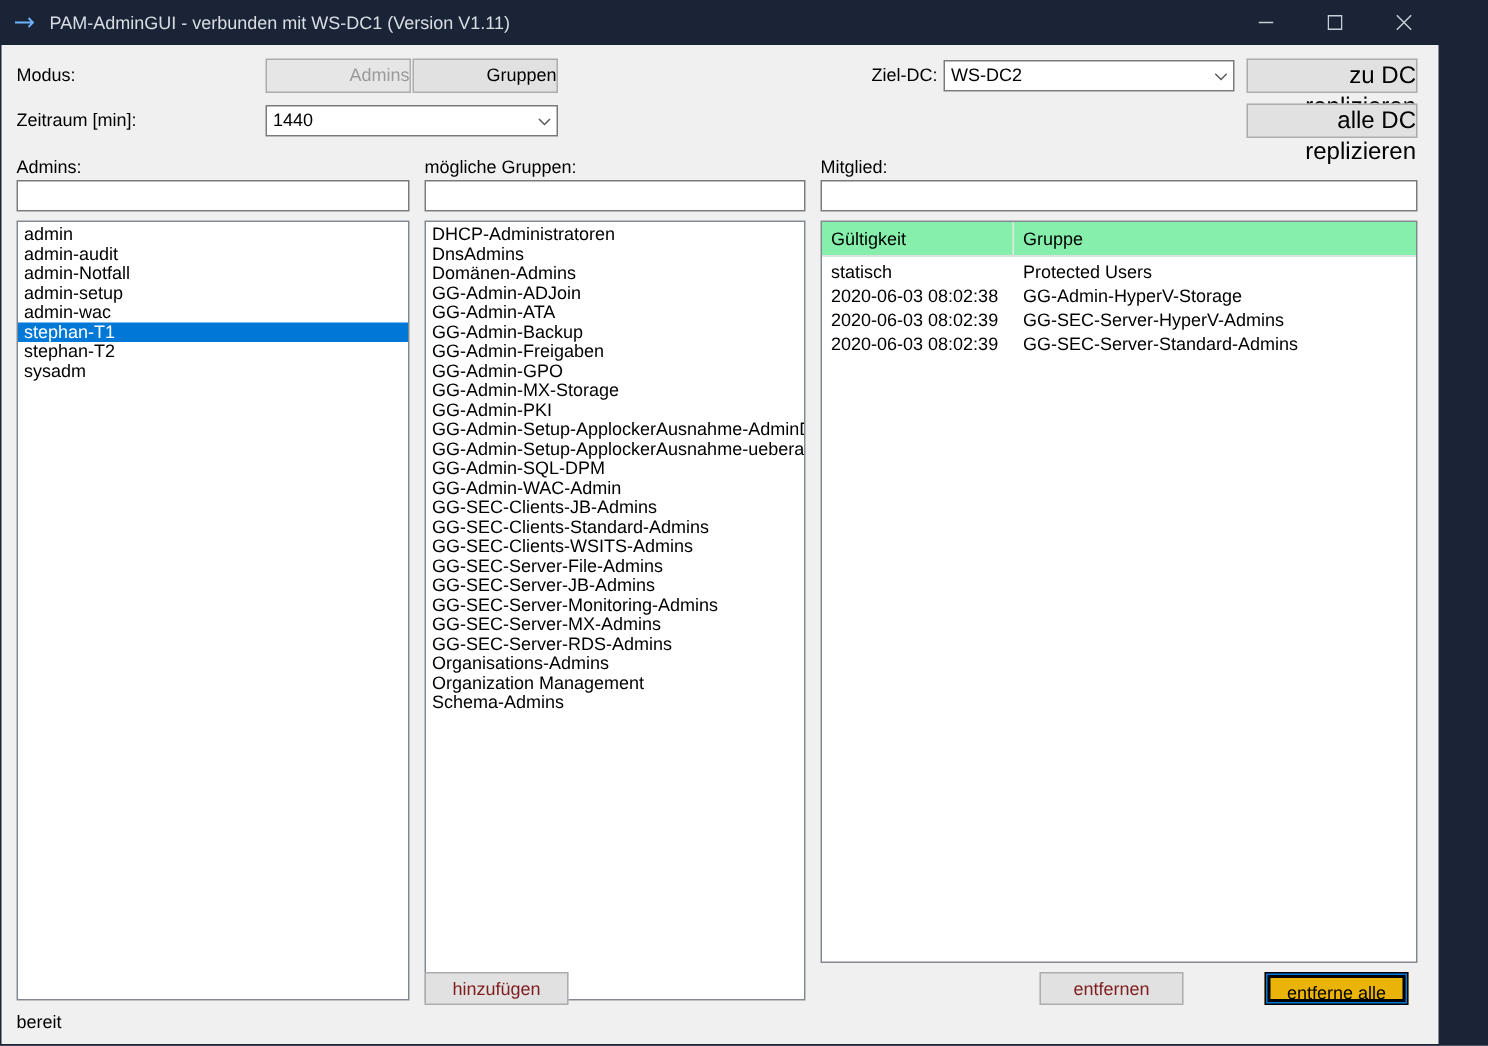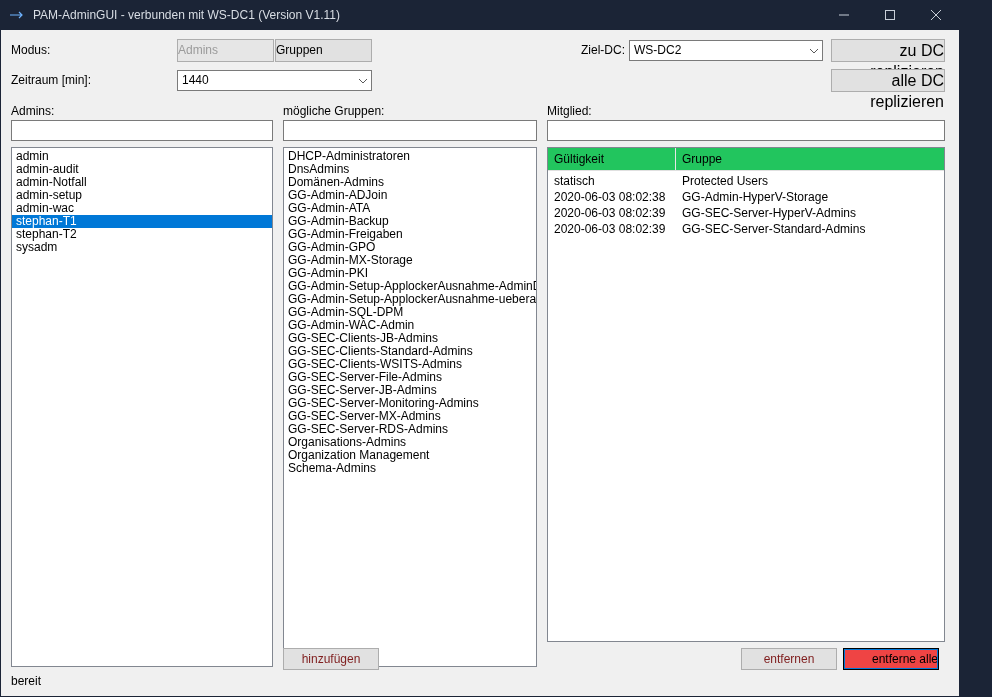--- a/index.html
+++ b/index.html
@@ -76,21 +76,21 @@
   .label-col {
     width: 150px;
     font-size: 12px;
   }
   .mode-btn {
     width: 97px;
     height: 23px;
     border: 1px solid #adadad;
     background: #e1e1e1;
     font-size: 12px;
-    text-align: left;
+    text-align: right;
     line-height: 21px;
     box-sizing: border-box;
     margin-right: 1px;
   }
   .mode-btn.disabled { color: #9b9b9b; background:#e6e6e6; }
   .flex-spacer { flex:1; }
   .ziel-label {
     margin-right: 4px;
     font-size:12px;
   }
@@ -176,21 +176,21 @@
     background:#fff;
     box-sizing:border-box;
     height:520px;
     overflow:hidden;
   }
   .member-header{
     display:flex;
     height:22px;
     align-items:center;
     border-bottom:1px solid #e0e0e0;
-    background:#22c55e;
+    background:#86efac;
     font-size:12px;
   }
   .member-header .hcell{
     padding:0 6px;
     border-right:1px solid #e6e6e6;
     line-height:22px;
     box-sizing:border-box;
   }
   .hcell.g{width:128px;}
   .hcell.r{flex:1;border-right:none;}
@@ -219,25 +219,24 @@
     border:1px solid #adadad;
     background:#e1e1e1;
     font-size:12px;
     text-align:center;
     line-height:20px;
     box-sizing:border-box;
     margin-right:6px;
   }
   .btn-small.disabled{color:#7f1d1d;}
   .btn-focus{
-    border:1px solid #000000;
+    border:4px solid #000000;
     outline:1px solid #0078d7;
     outline-offset:-2px;
-    background:#ef4444;
-    text-align:right;
+    background:#eab308;
   }
   .statusbar{
     height:18px;
     padding-top:4px;
     font-size:12px;
   }
 </style>
 </head>
 <body>
 
@@ -388,21 +387,21 @@
             </div>
         </div>
       </div>
     </div>
 
     <div class="bottom-btn-row">
       <div style="width:272px;"></div>
       <div class="btn-small disabled">hinzufügen</div>
       <div style="flex:1;"></div>
       <div style="width:0;"></div>
-      <div style="display:flex;margin-left:164px;">
+      <div style="display:flex;margin-left:164px;gap:48px;">
         <div class="btn-small disabled">entfernen</div>
         <div class="btn-small btn-focus" style="color:#000;">entferne alle</div>
       </div>
     </div>
 
     <div class="statusbar">bereit</div>
   </div>
 </div>
 
 </body></html>

